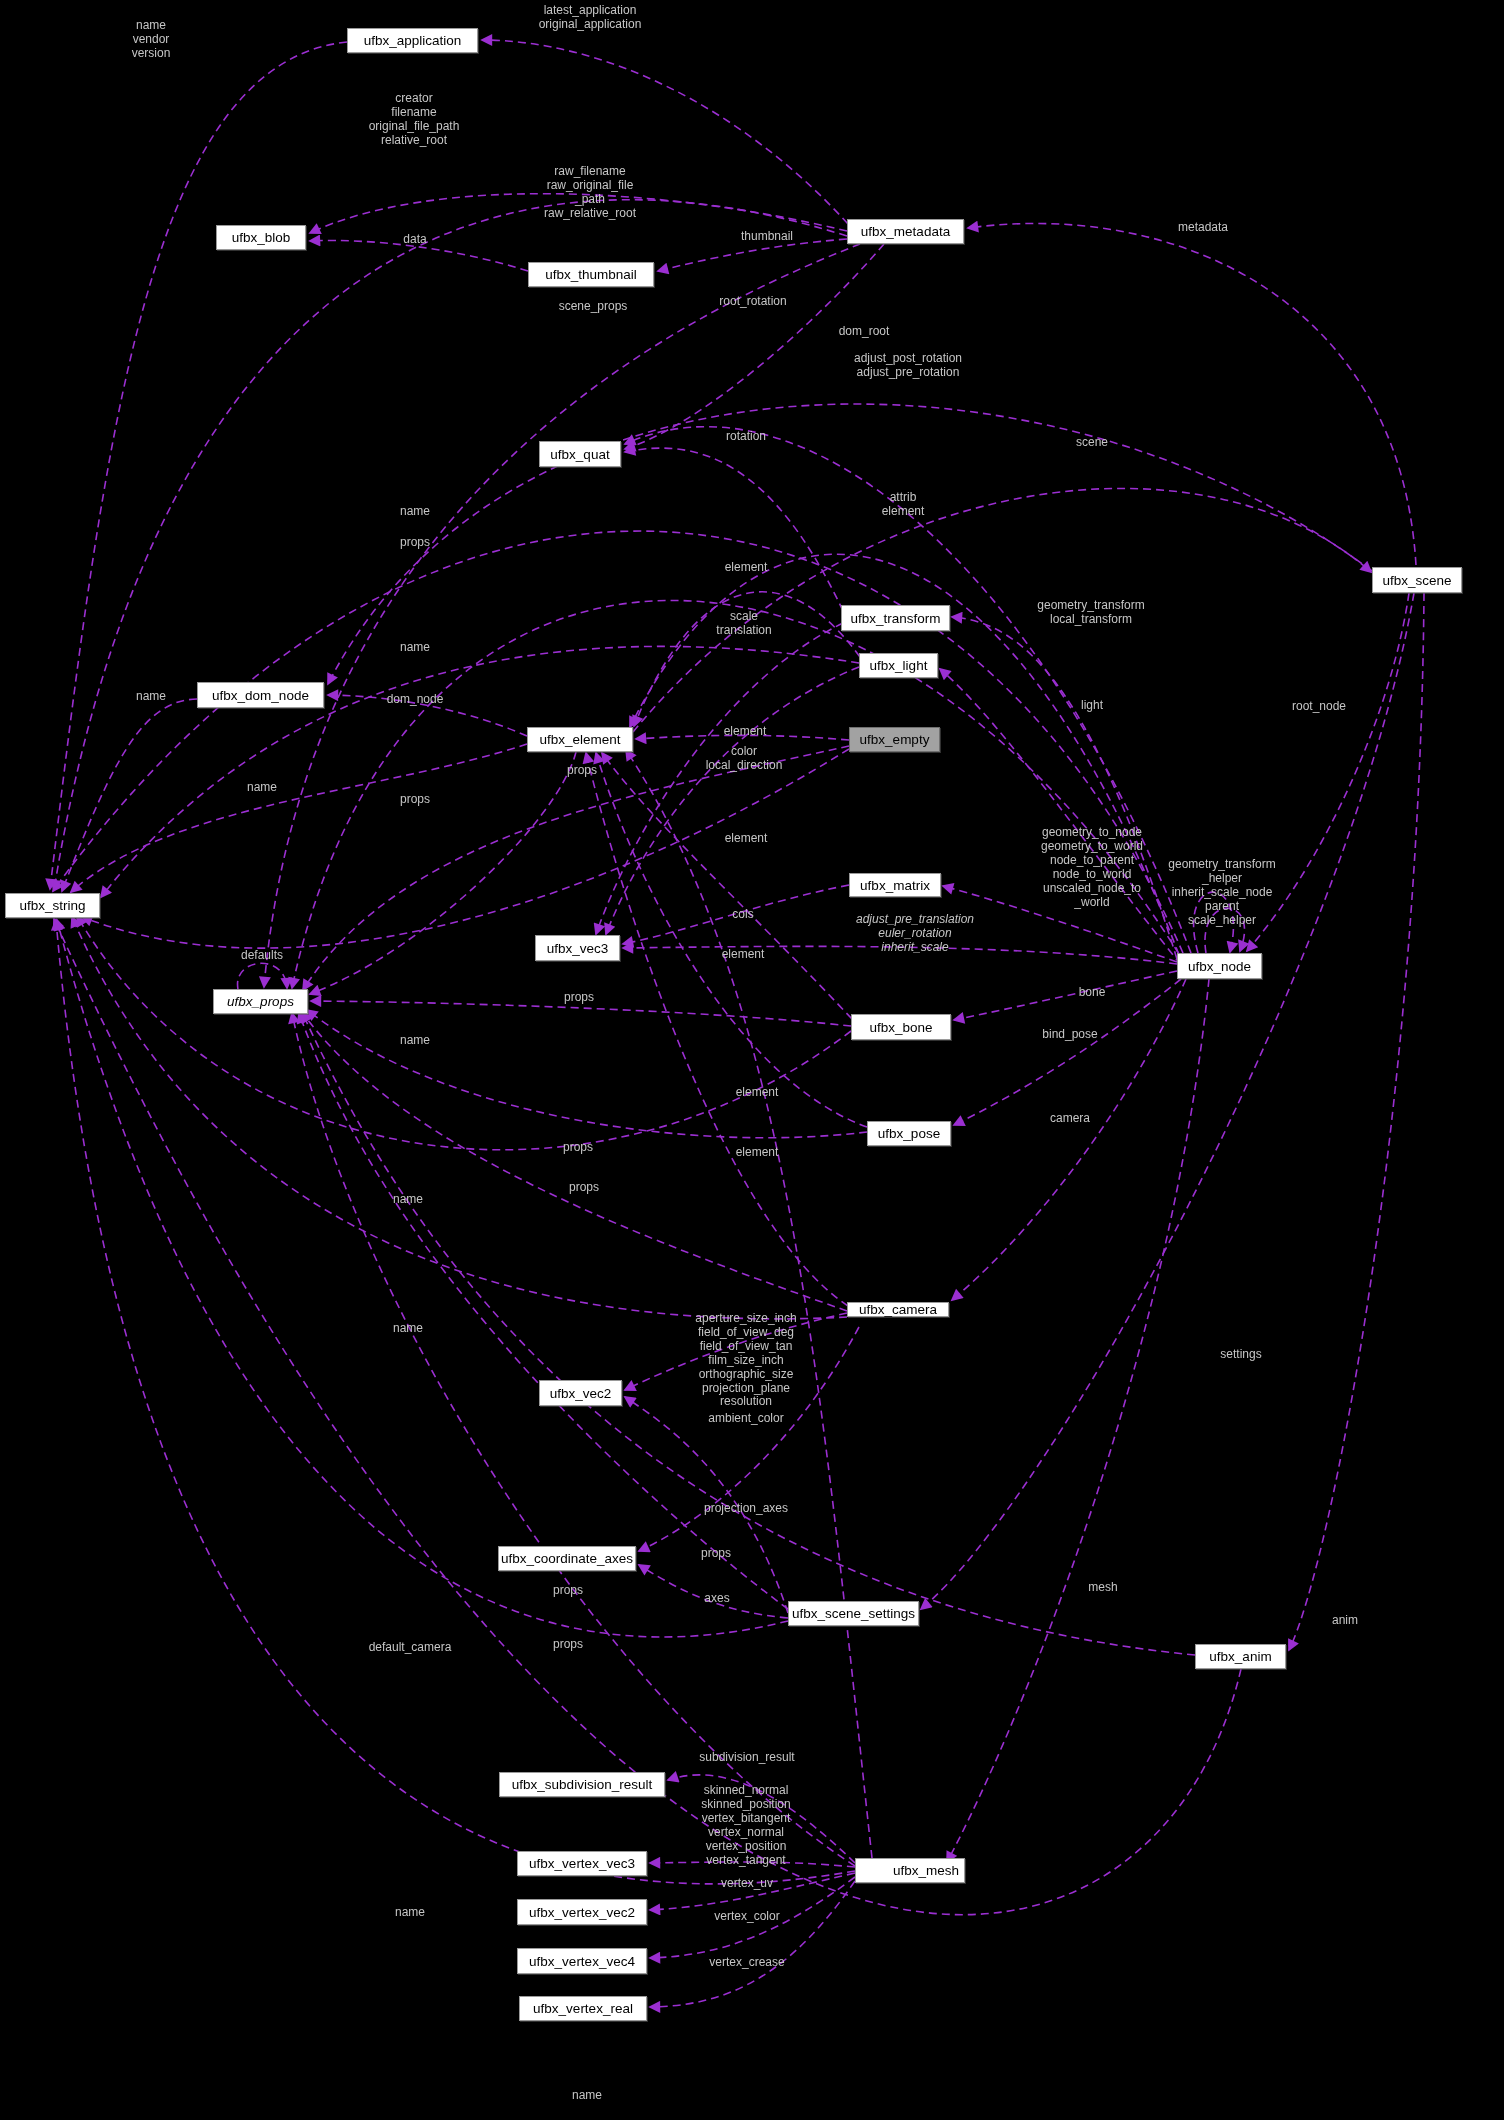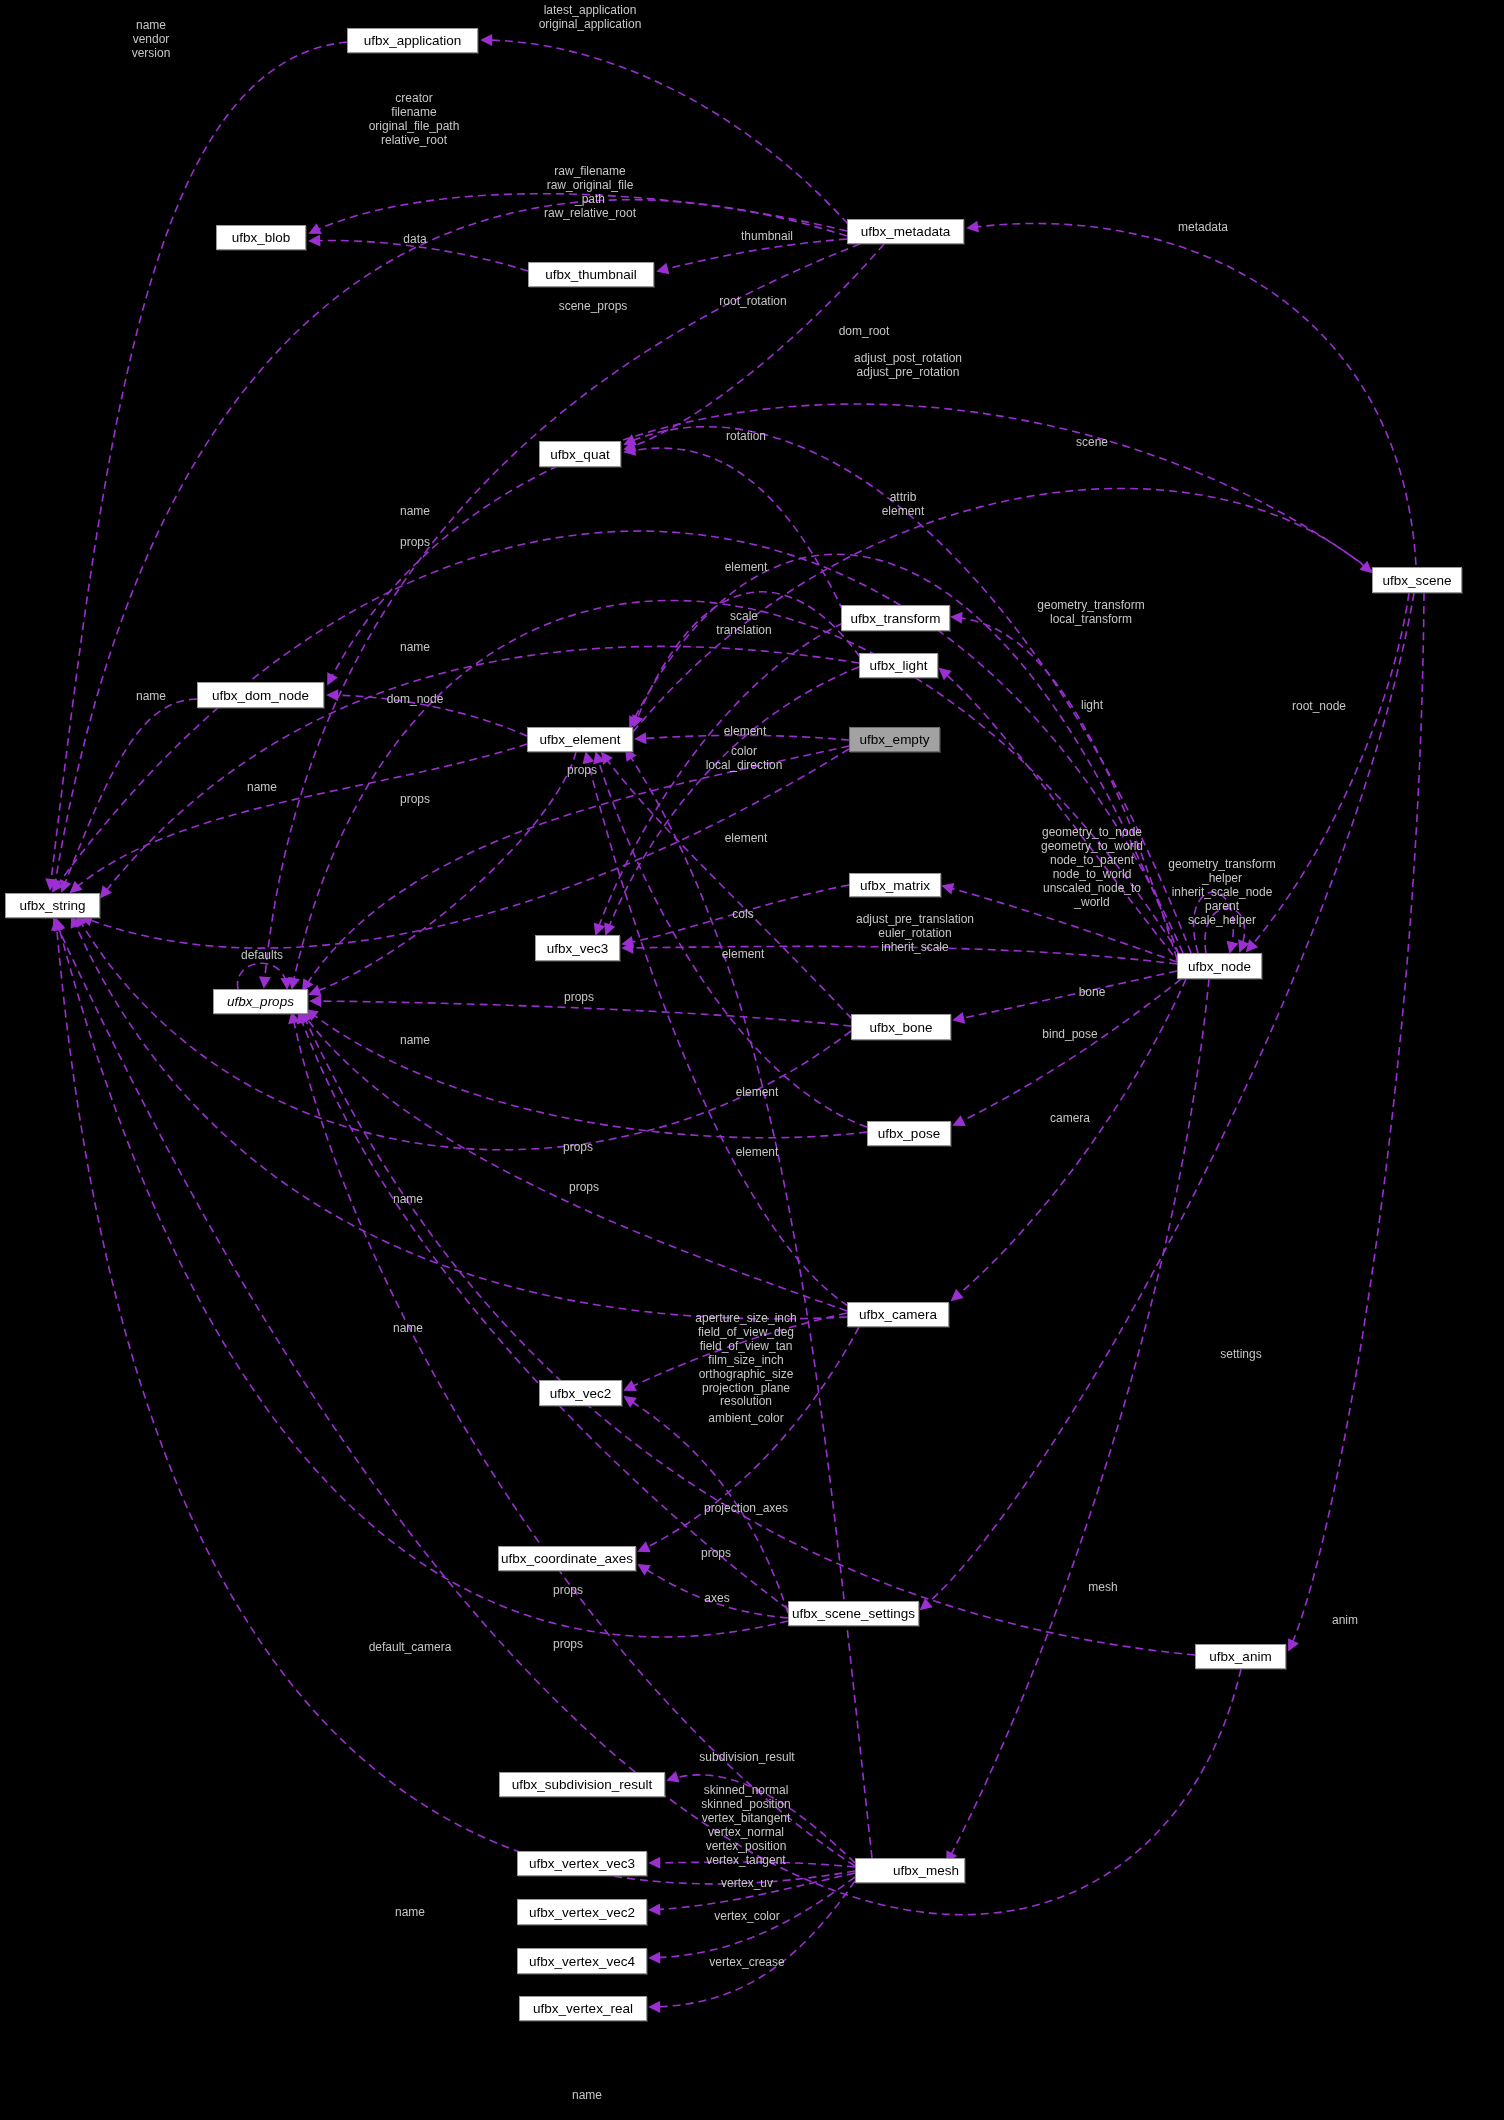--- a/index.html
+++ b/index.html
@@ -150,21 +150,21 @@
 node_to_parent
 node_to_world
 unscaled_node_to
 _world</div>
     <div class="edge-label" style="left: 1222px; top: 893px;">geometry_transform
 _helper
 inherit_scale_node
 parent
 scale_helper</div>
     <div class="edge-label" style="left: 743px; top: 915px;">cols</div>
-    <div class="edge-label" style="left: 915px; top: 934px;">adjust_pre_translation
+    <div class="edge-label" style="left: 915px; top: 934px; font-style: italic;">adjust_pre_translation
 euler_rotation
 inherit_scale</div>
     <div class="edge-label" style="left: 743px; top: 955px;">element</div>
     <div class="edge-label" style="left: 262px; top: 956px;">defaults</div>
     <div class="edge-label" style="left: 579px; top: 998px;">props</div>
     <div class="edge-label" style="left: 415px; top: 1041px;">name</div>
     <div class="edge-label" style="left: 1092px; top: 993px;">bone</div>
     <div class="edge-label" style="left: 1070px; top: 1035px;">bind_pose</div>
     <div class="edge-label" style="left: 757px; top: 1093px;">element</div>
     <div class="edge-label" style="left: 1070px; top: 1119px;">camera</div>
@@ -213,21 +213,21 @@
     <div class="node" style="left: 197px; top: 682px; width: 127px; height: 26px;">ufbx_dom_node</div>
     <div class="node" style="left: 527px; top: 727px; width: 106px; height: 25px;">ufbx_element</div>
     <div class="node gray" style="left: 849px; top: 727px; width: 91px; height: 25px;">ufbx_empty</div>
     <div class="node" style="left: 5px; top: 893px; width: 95px; height: 25px;">ufbx_string</div>
     <div class="node" style="left: 849px; top: 873px; width: 92px; height: 24px;">ufbx_matrix</div>
     <div class="node" style="left: 535px; top: 935px; width: 85px; height: 26px;">ufbx_vec3</div>
     <div class="node" style="left: 213px; top: 989px; width: 95px; height: 25px; font-style: italic;">ufbx_props</div>
     <div class="node" style="left: 1177px; top: 953px; width: 85px; height: 26px;">ufbx_node</div>
     <div class="node" style="left: 851px; top: 1014px; width: 100px; height: 26px;">ufbx_bone</div>
     <div class="node" style="left: 867px; top: 1121px; width: 84px; height: 25px;">ufbx_pose</div>
-    <div class="node" style="left: 847px; top: 1302px; width: 102px; height: 25px;">ufbx_camera</div>
+    <div class="node" style="left: 847px; top: 1302px; width: 102px; height: 15px;">ufbx_camera</div>
     <div class="node" style="left: 539px; top: 1380px; width: 83px; height: 26px;">ufbx_vec2</div>
     <div class="node" style="left: 498px; top: 1546px; width: 138px; height: 25px;">ufbx_coordinate_axes</div>
     <div class="node" style="left: 788px; top: 1601px; width: 131px; height: 25px;">ufbx_scene_settings</div>
     <div class="node" style="left: 1195px; top: 1644px; width: 91px; height: 25px;">ufbx_anim</div>
     <div class="node" style="left: 499px; top: 1772px; width: 166px; height: 25px;">ufbx_subdivision_result</div>
     <div class="node" style="left: 517px; top: 1851px; width: 130px; height: 25px;">ufbx_vertex_vec3</div>
     <div class="node" style="left: 517px; top: 1899px; width: 130px; height: 26px;">ufbx_vertex_vec2</div>
     <div class="node" style="left: 517px; top: 1948px; width: 130px; height: 26px;">ufbx_vertex_vec4</div>
     <div class="node" style="left: 519px; top: 1996px; width: 128px; height: 25px;">ufbx_vertex_real</div>
     <div class="node" style="left: 855px; top: 1858px; width: 110px; height: 25px; padding-left: 32px;">ufbx_mesh</div>

